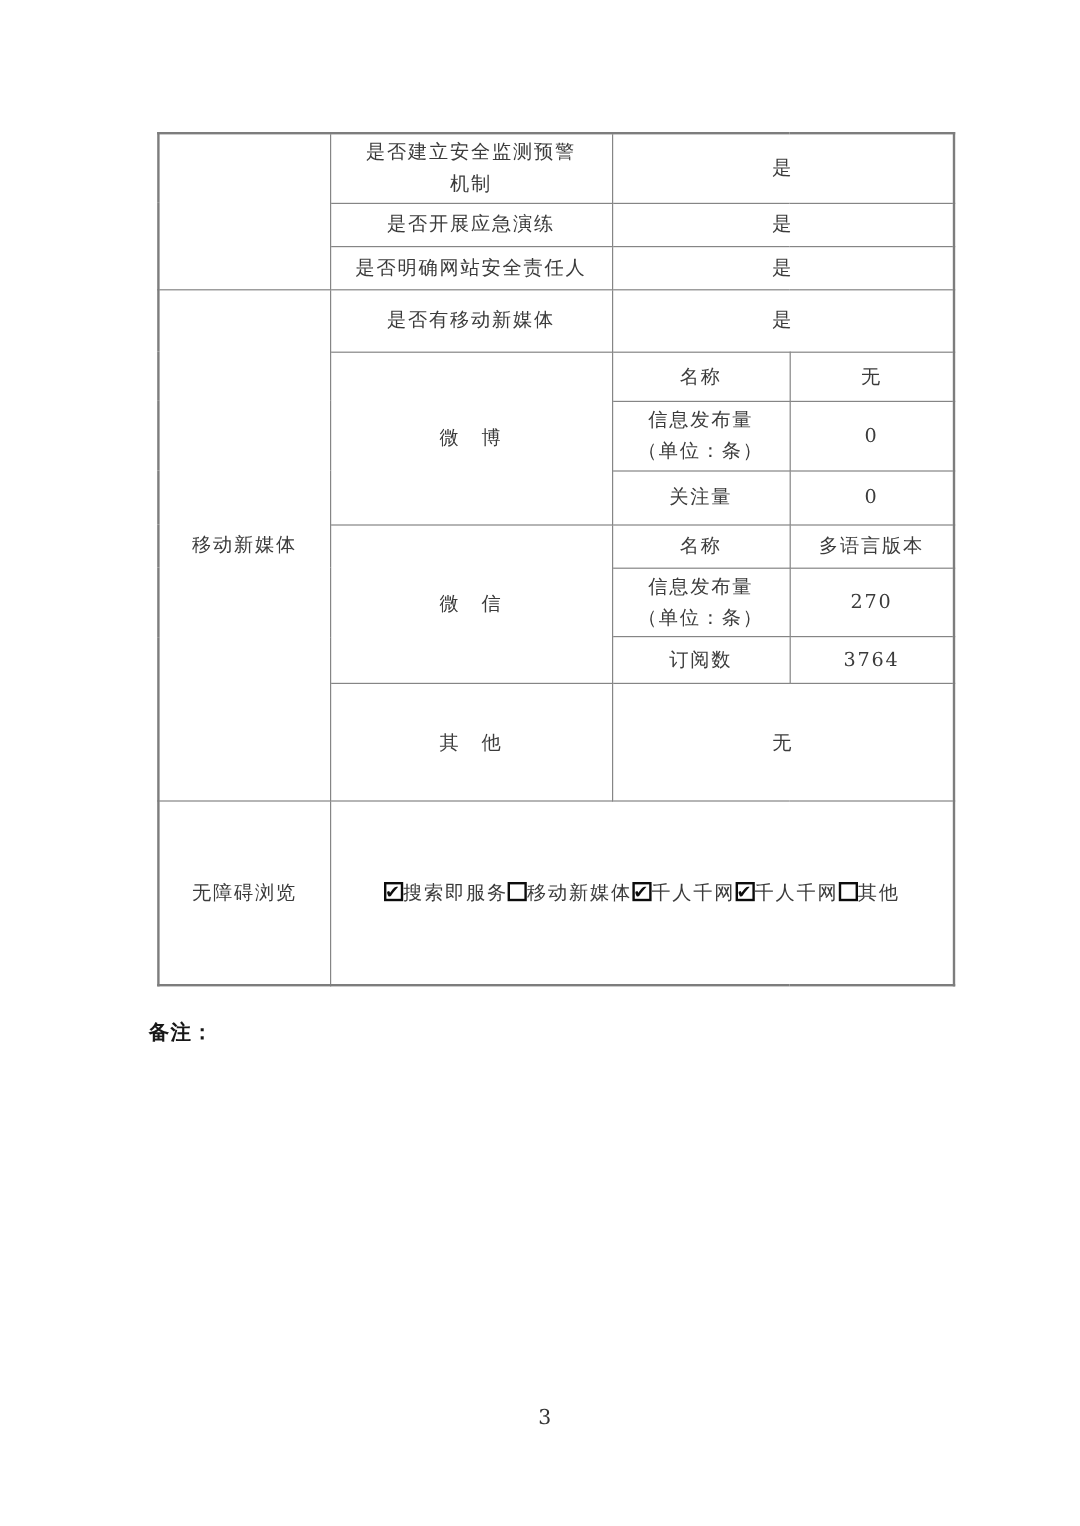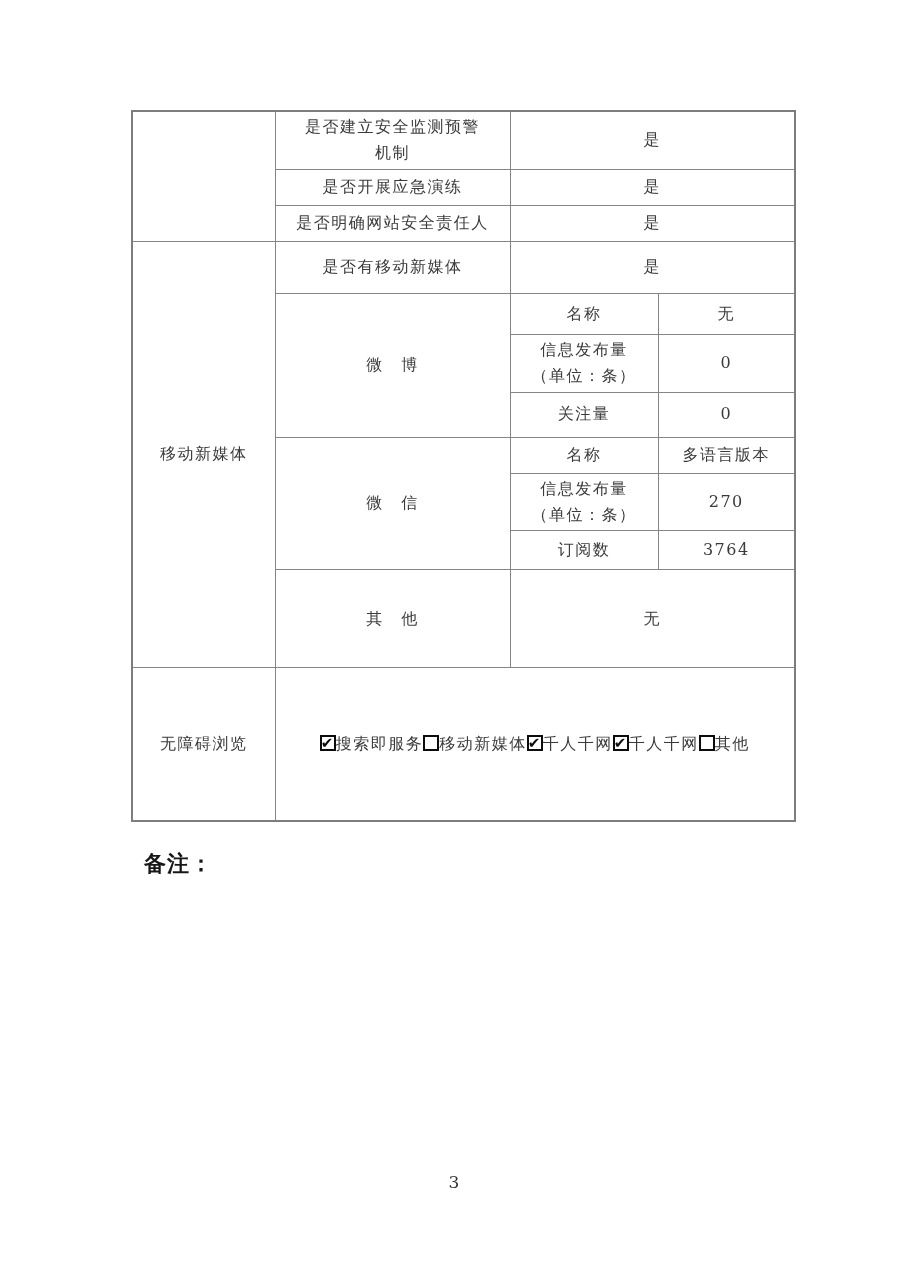--- a/index.html
+++ b/index.html
@@ -47,21 +47,21 @@
   .cb.checked::after {
     content:"✔";
     position:absolute; left:-1px; top:-6px;
     font-size:15px; font-weight:bold; color:#0c0c0c;
     font-family:"DejaVu Sans","Liberation Sans",sans-serif;
   }
 
   .notes {
     position:absolute; left:120px; top:849px;
     font-family:"DejaVu Sans","Liberation Sans",sans-serif;
-    font-weight:bold; font-size:22px; letter-spacing:1px; color:#171717;margin-left:20px;
+    font-weight:bold; font-size:17px; letter-spacing:1px; color:#171717;
   }
   .pagenum {
     position:absolute; left:0; top:1172px; width:900px;
     text-align:center; font-size:17px; color:#333333;
   }
 </style>
 </head>
 <body>
 
 <div class="page">

